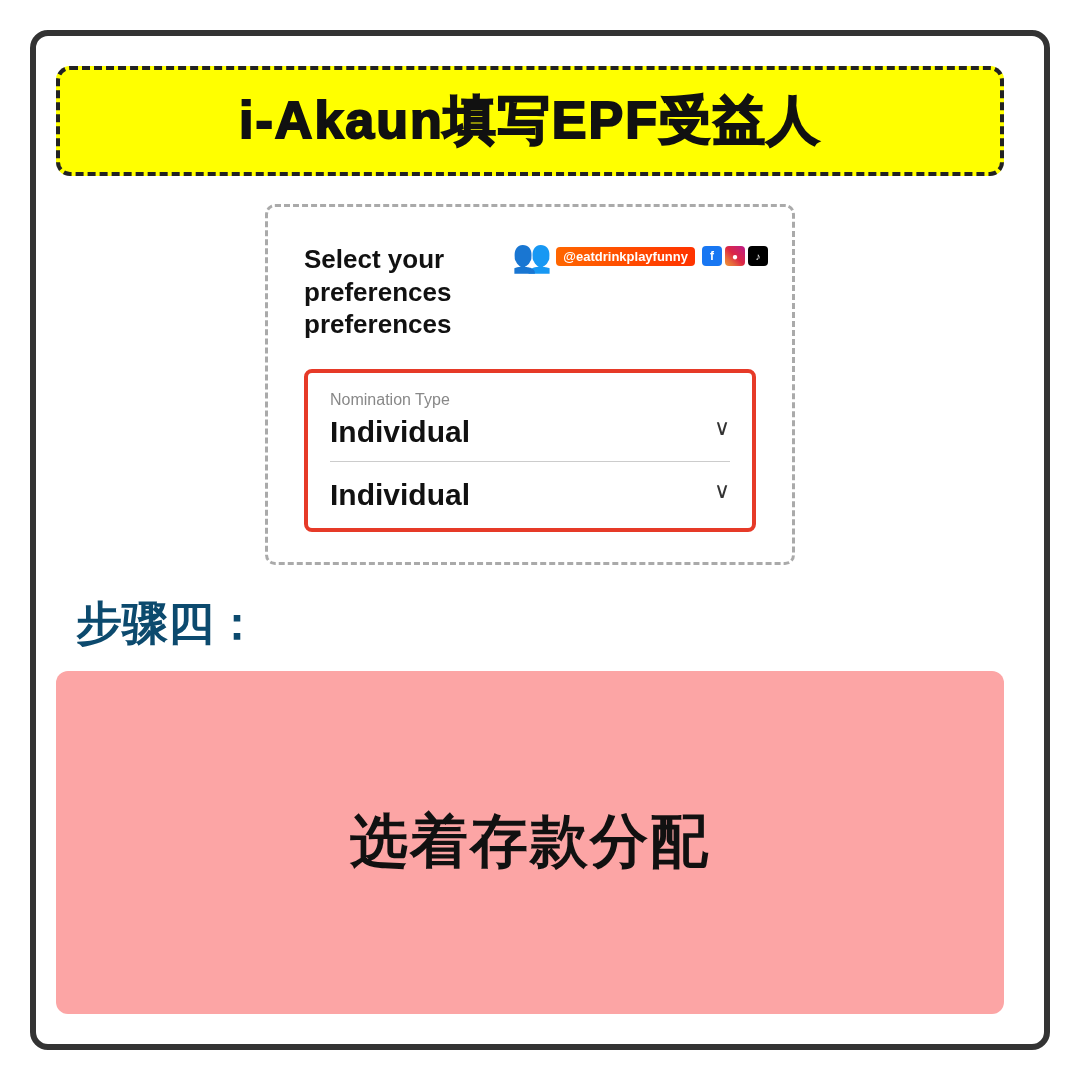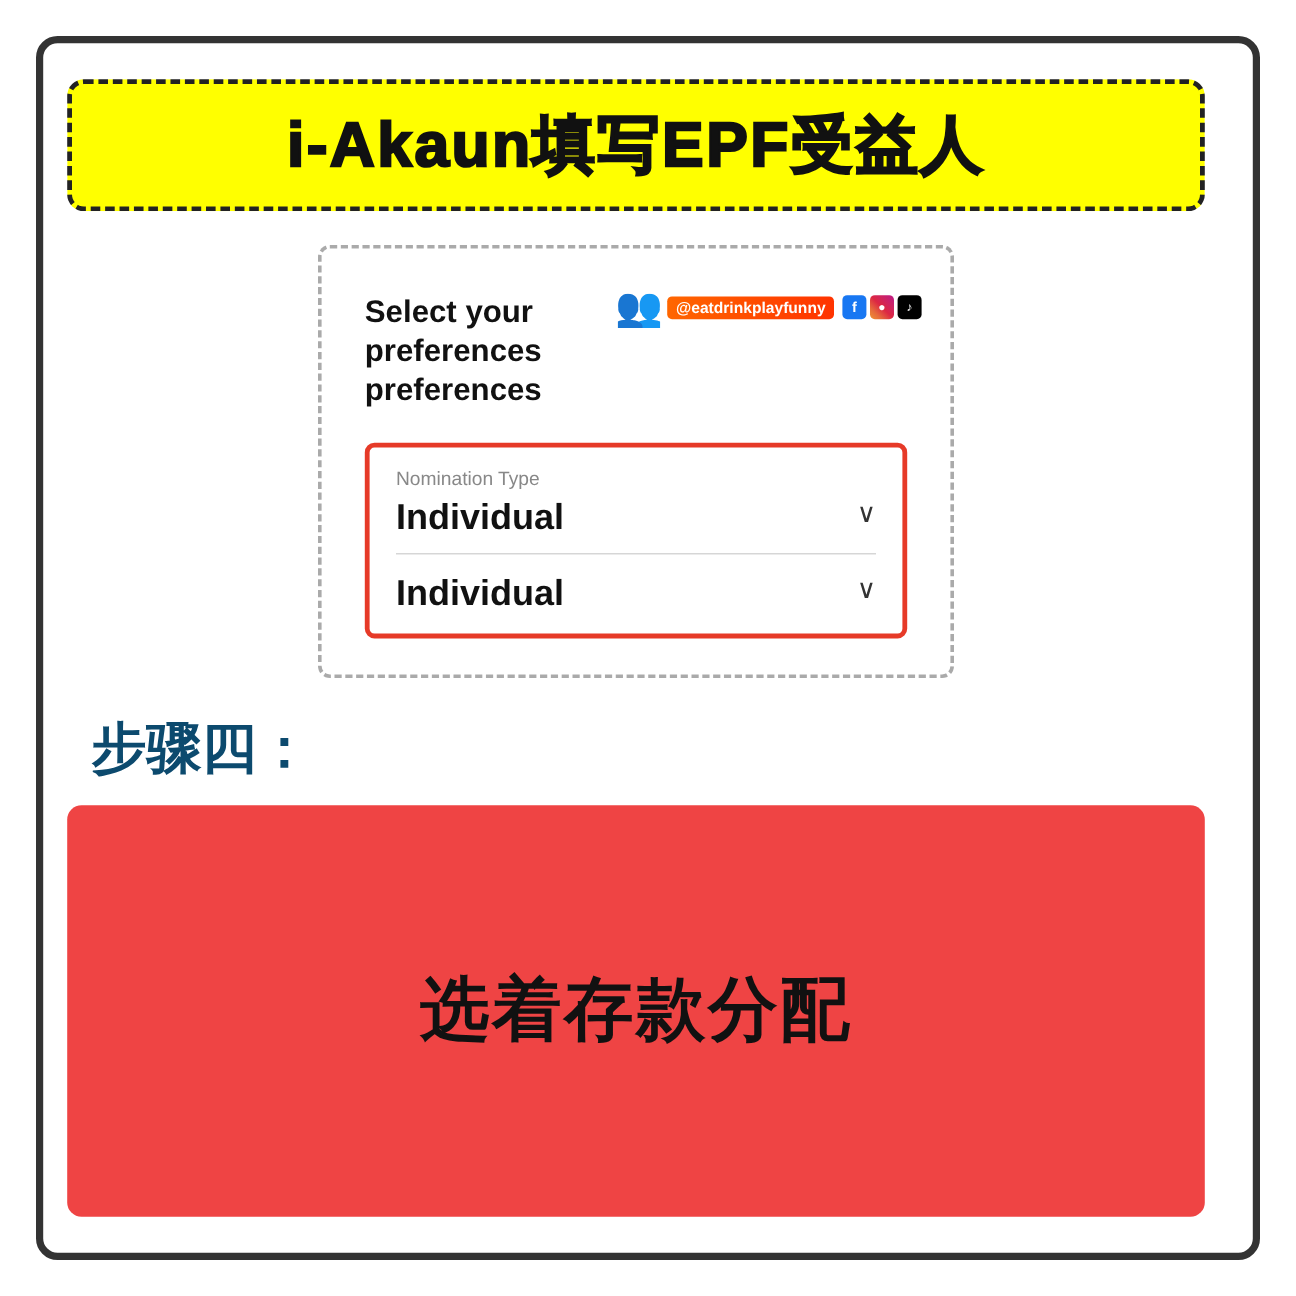--- a/index.html
+++ b/index.html
@@ -194,21 +194,21 @@
       color: #0c4a6e;
       margin-top: 28px;
       margin-bottom: 16px;
       font-family: Arial Black, Arial, sans-serif;
       align-self: flex-start;
       padding-left: 20px;
     }
 
     
     .bottom-box {
-      background: #ef4444;
+      background: #fca5a5;
       border-radius: 12px;
       flex: 1;
       width: 100%;
       display: flex;
       align-items: center;
       justify-content: center;
       min-height: 200px;
     }
 
     .bottom-text {

